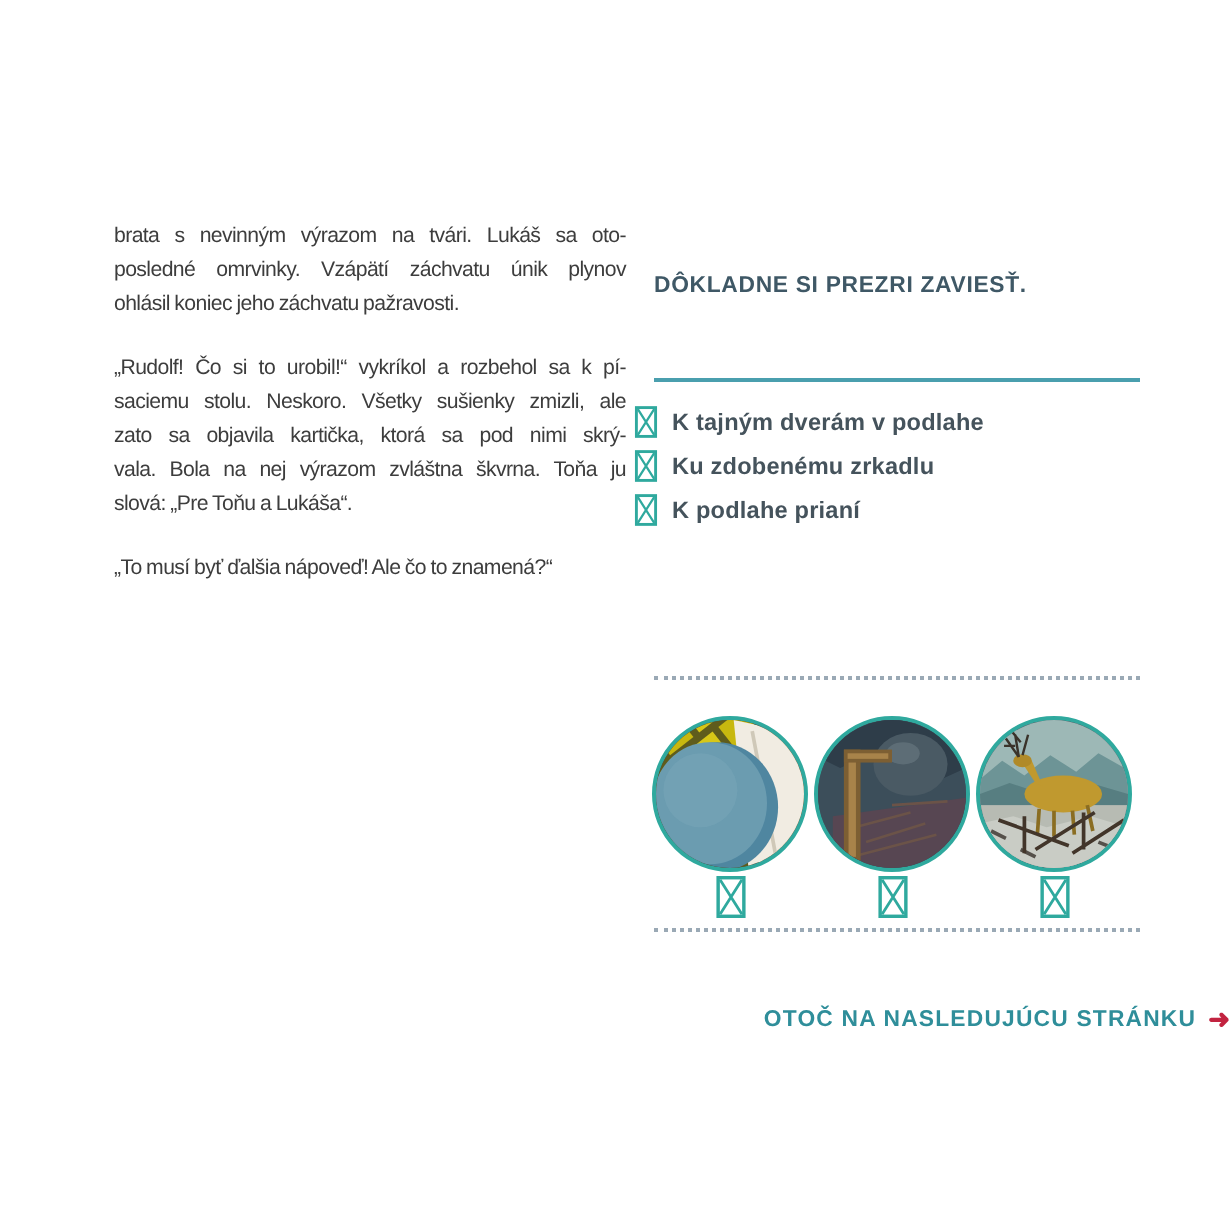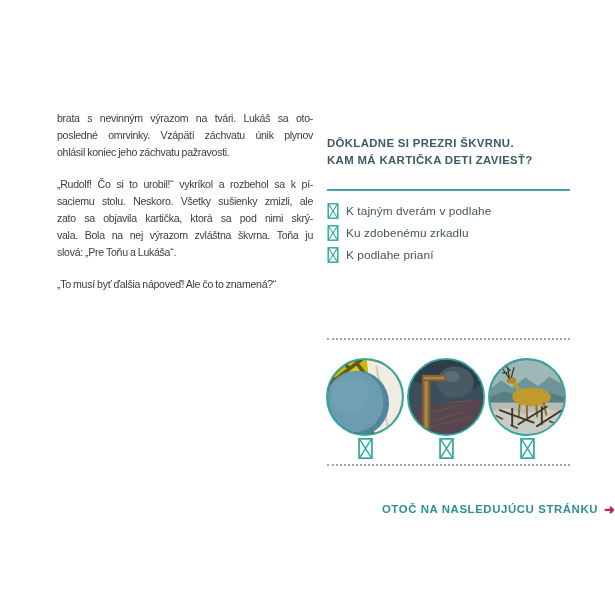--- a/index.html
+++ b/index.html
@@ -12,21 +12,21 @@
   .story{position:absolute;left:57px;top:110px;width:256px;color:var(--body-text);}
   .para{margin:0 0 15px 0;}
   .line{font-size:10.6px;line-height:17px;letter-spacing:-0.3px;word-spacing:-0.4px;
         text-align:justify;text-align-last:justify;white-space:normal;}
   .line.last{text-align-last:left;}
   
   .quiz-head{position:absolute;left:327px;top:135px;width:243px;
     color:var(--heading);font-size:11.4px;font-weight:600;line-height:17px;letter-spacing:0.35px;}
   .rule{position:absolute;left:327px;top:189px;width:243px;height:0;
     border-top:2px solid var(--rule-teal);}
-  .options{position:absolute;left:327px;top:200px;width:243px;}
+  .options{position:absolute;left:317px;top:200px;width:243px;font-weight:bold;}
   .option{display:flex;align-items:center;height:22px;}
   .option .xbox{flex:0 0 auto;margin-right:7px;}
   .option .lbl{color:var(--option-text);font-size:11.8px;letter-spacing:0.1px;}
   .xbox rect,.xbox path{stroke:var(--accent-teal);fill:none;}
   
   .dotted{position:absolute;left:327px;width:243px;height:0;
     border-top:2px dotted var(--dotted);}
   .dotted.d1{top:338px;}
   .dotted.d2{top:464px;}
   
@@ -59,22 +59,21 @@
       <div class="line">zato sa objavila kartička, ktorá sa pod nimi skrý-</div>
       <div class="line">vala. Bola na nej výrazom zvláštna škvrna. Toňa ju</div>
       <div class="line last">slová: „Pre Toňu a Lukáša“.</div>
     </div>
     <div class="para">
       <div class="line last">„To musí byť ďalšia nápoveď! Ale čo to znamená?“</div>
     </div>
   </div>
 
   <div class="quiz-head">
-    <div>DÔKLADNE SI PREZRI ŠKVRNU.</div>
-    <div>KAM MÁ KARTIČKA DETI ZAVIESŤ?</div>
+    <div>DÔKLADNE SI PREZRI ZAVIESŤ.</div>
   </div>
 
   <div class="rule"></div>
 
   <div class="options">
     <div class="option">
       <svg class="xbox" width="12" height="16" viewBox="0 0 14 20">
         <rect x="1" y="1" width="12" height="18" stroke-width="1.8"></rect>
         <path d="M1.9 1.9 L12.1 18.1 M12.1 1.9 L1.9 18.1" stroke-width="1.4"></path>
       </svg>

